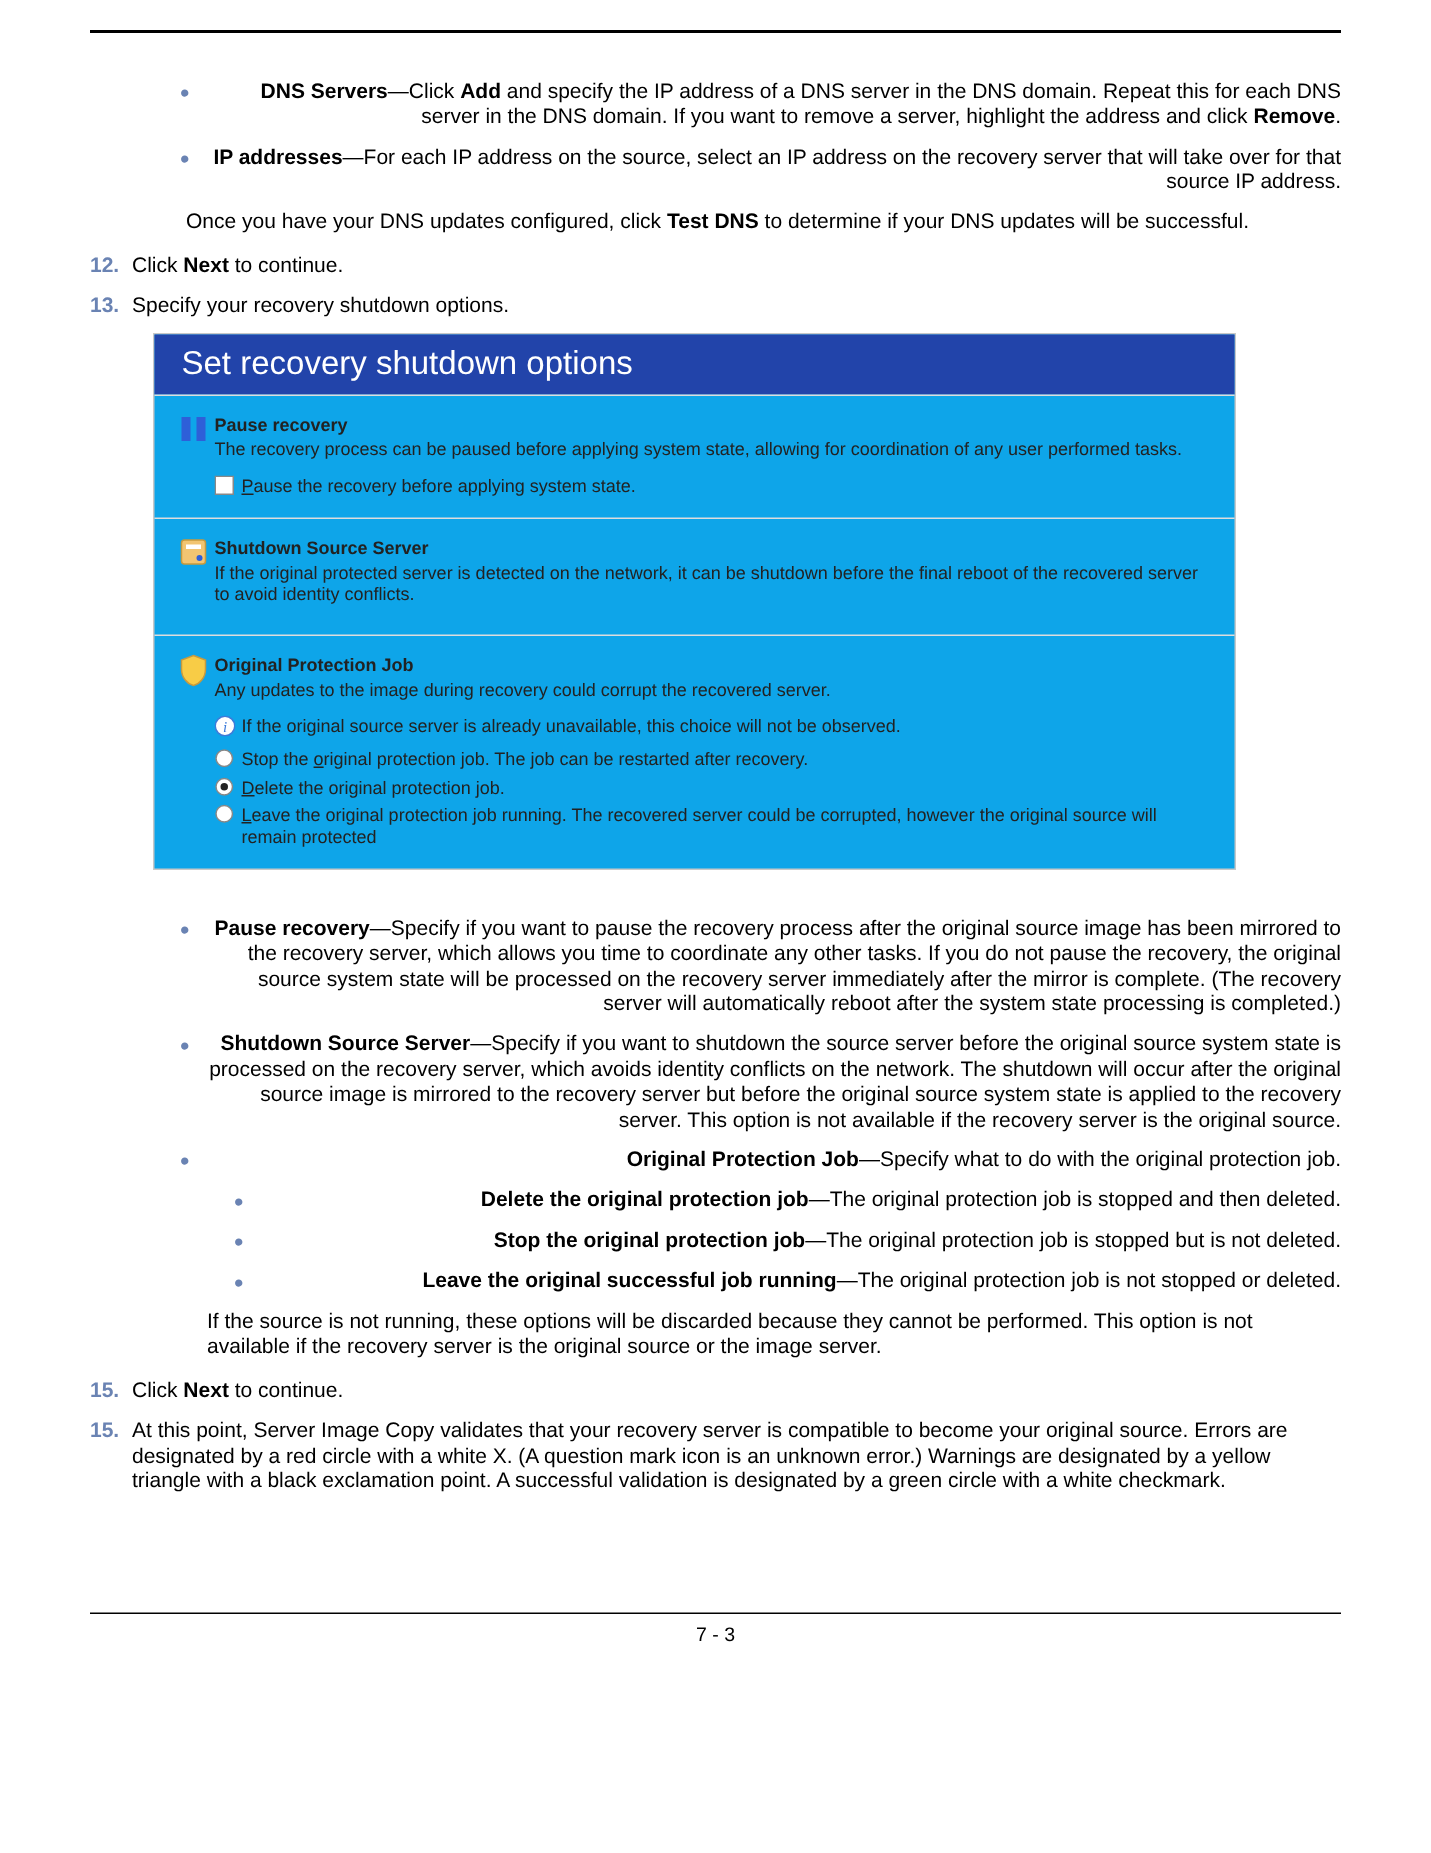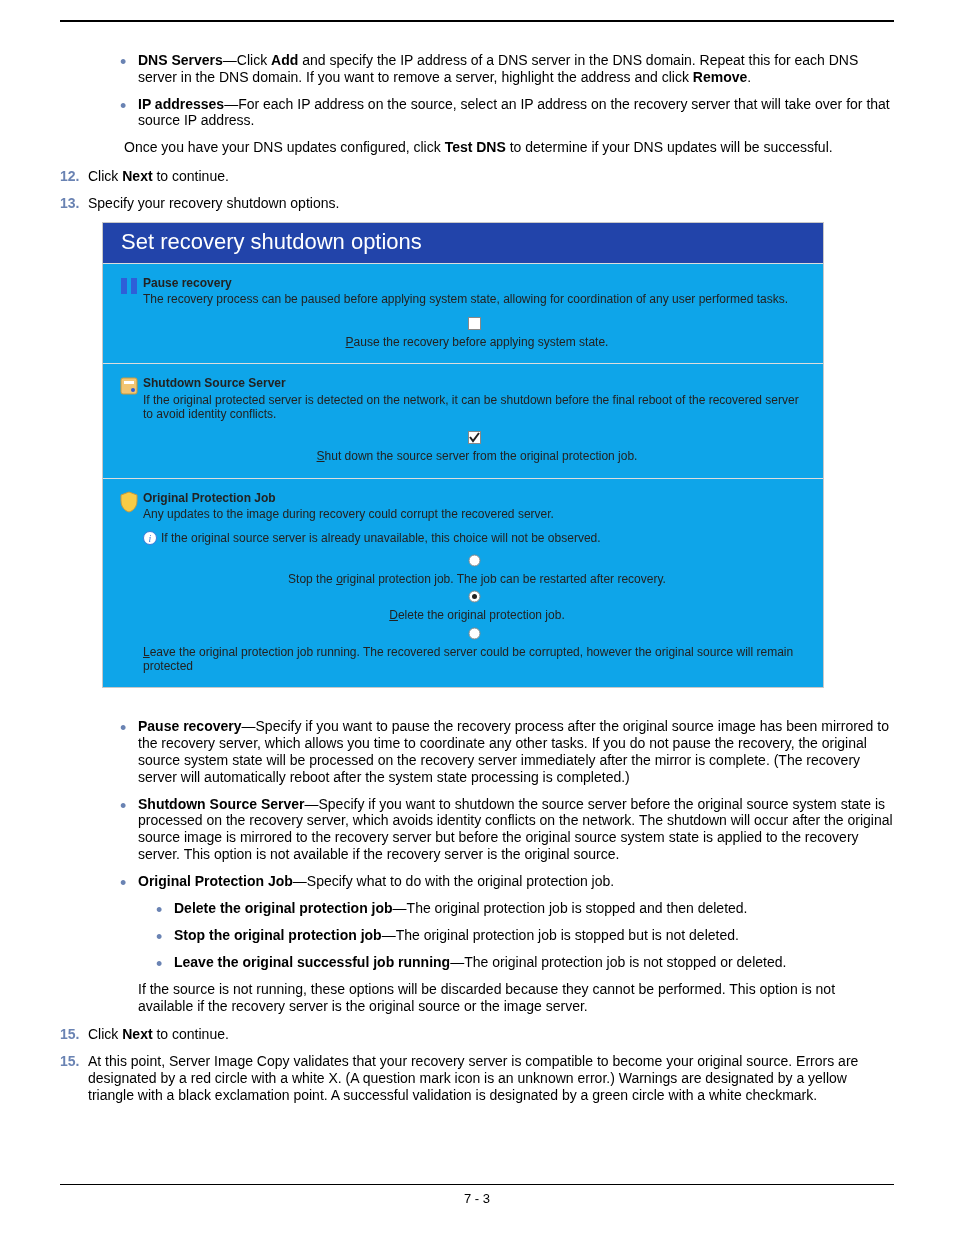--- a/index.html
+++ b/index.html
@@ -47,20 +47,21 @@
   .dot {
     color: #6A83B3;
     font-size: 18px;
     line-height: 14px;
     width: 18px;
     flex: 0 0 18px;
     padding-top: 3px;
   }
   .btext {
     flex: 1;
+    text-align: right;
   }
   .indent-para {
     margin: 0 0 12px 38px;
   }
   b { font-weight: bold; }
 
   
   .dialog {
     margin: 6px 0 30px 42px;
     width: 720px;
@@ -93,23 +94,22 @@
   }
   .dlg-h {
     font-weight: bold;
     margin-bottom: 2px;
   }
   .dlg-sub {
     margin-bottom: 10px;
   }
   .ctrl-line {
     display: flex;
-    align-items: center;
+    align-items: flex-start;
     margin: 4px 0;
-    flex-direction: column;
   }
   .ctrl-sym {
     width: 18px;
     flex: 0 0 18px;
     text-align: left;
   }
   .note-line {
     display: flex;
     align-items: flex-start;
     margin: 4px 0 8px 0;
@@ -198,29 +198,20 @@
       <div class="dlg-icon">
         <svg width="20" height="20">
             <rect x="2" y="2" width="16" height="16" rx="2" fill="#F2C572" stroke="#C79A3E"></rect>
             <rect x="5" y="5" width="10" height="3" fill="#fff"></rect>
             <circle cx="14" cy="14" r="2" fill="#2E5FD8"></circle>
           </svg>
       </div>
       <div class="dlg-body">
         <div class="dlg-h">Shutdown Source Server</div>
         <div class="dlg-sub">If the original protected server is detected on the network, it can be shutdown before the final reboot of the recovered server to avoid identity conflicts.</div>
-        <div class="ctrl-line">
-          <div class="ctrl-sym">
-            <svg width="13" height="13">
-                <rect x="0.5" y="0.5" width="12" height="12" fill="#fff" stroke="#888"></rect>
-                <path d="M2 6 L5 10 L11 2" stroke="#222" stroke-width="2" fill="none"></path>
-              </svg>
-          </div>
-          <div><span class="underline-letter">S</span><span>hut down the source server from the original protection job.</span></div>
-        </div>
       </div>
     </div>
 
     <div class="dlg-sec">
       <div class="dlg-icon">
         <svg width="20" height="22">
             <path d="M10 1 L18 4 L18 10 C18 16 14 20 10 21 C6 20 2 16 2 10 L2 4 Z" fill="#F8CC46" stroke="#C79A3E"></path>
           </svg>
       </div>
       <div class="dlg-body">

